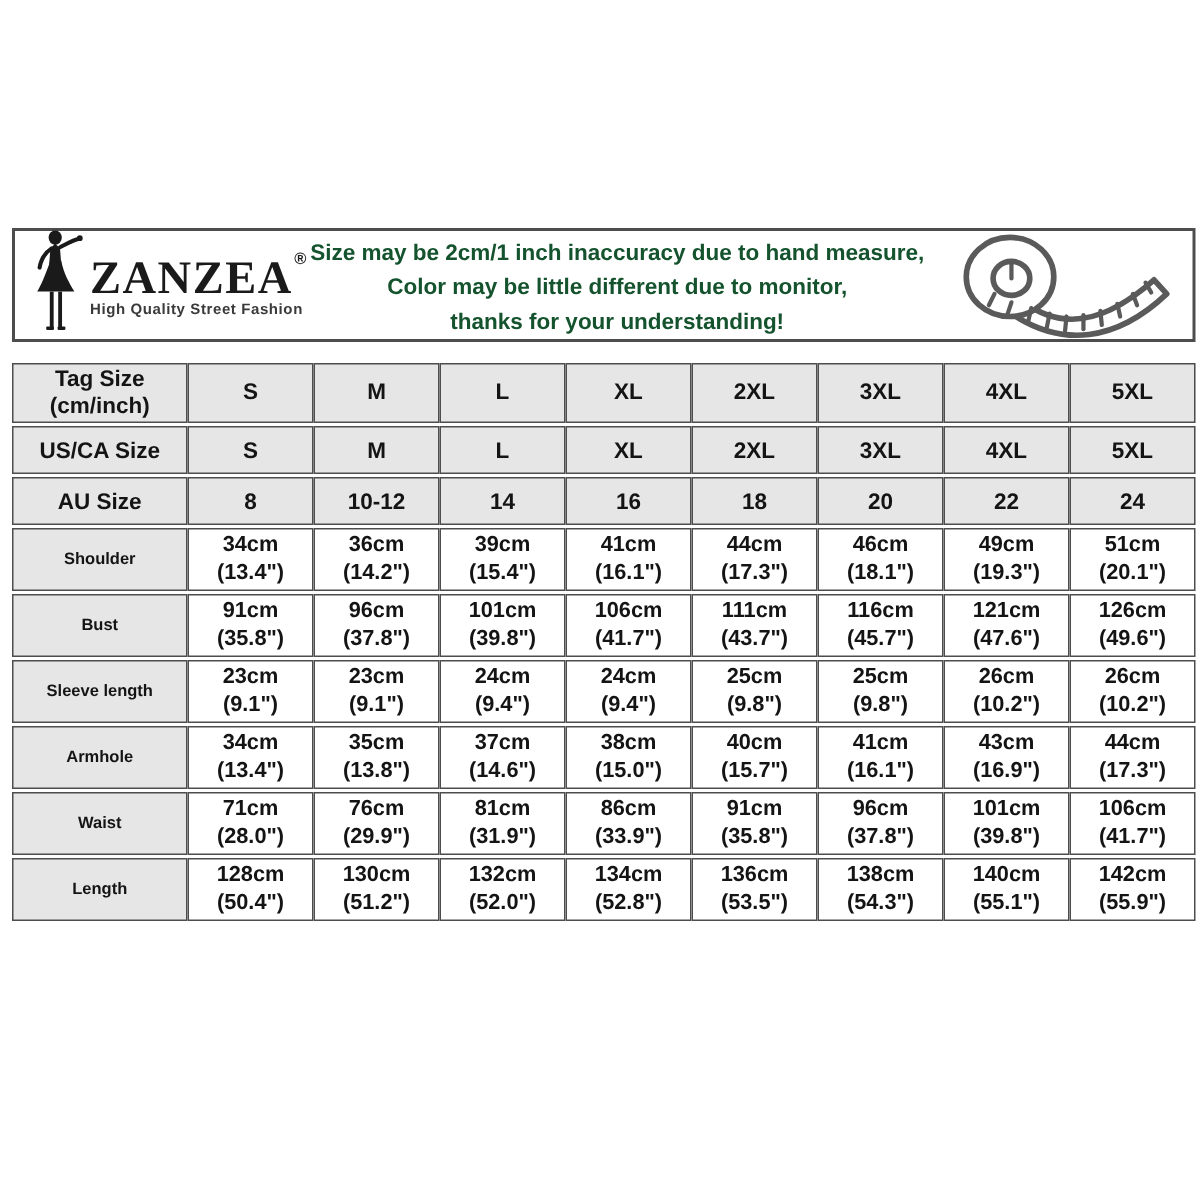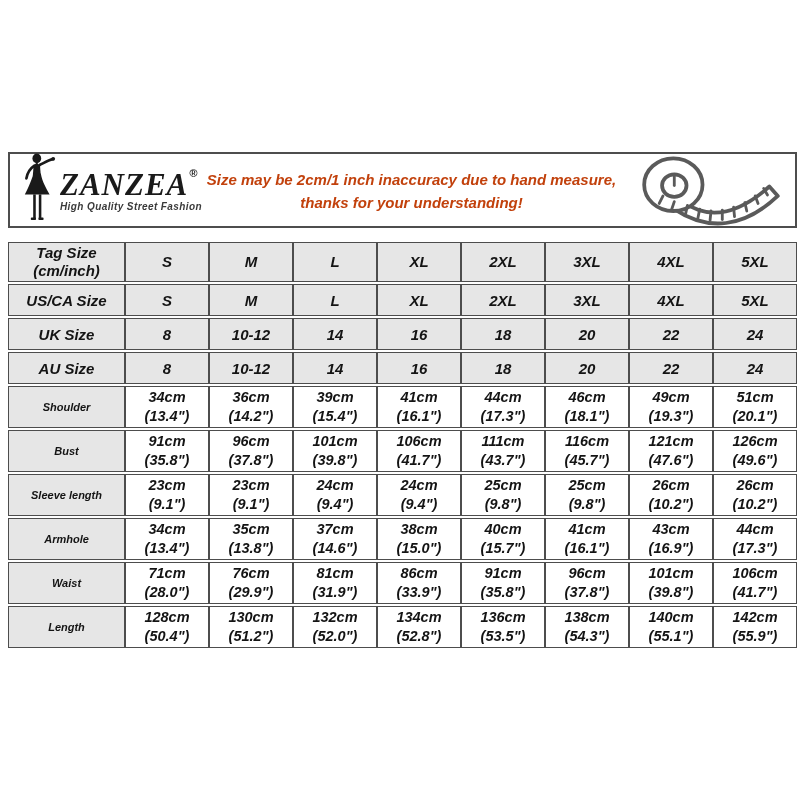--- a/index.html
+++ b/index.html
@@ -6,21 +6,20 @@
     margin: 0; padding: 0;
     width: 800px; height: 800px;
     background: #ffffff;
     overflow: hidden;
     font-family: "Liberation Sans", sans-serif;
   }
   #canvas {
     position: relative;
     width: 800px; height: 800px;
     background: #fff;
-    font-style: italic;
   }
   .sheet {
     position: absolute;
     top: 152px; left: 8px;
     width: 789px;
   }
   
   .header-box {
     box-sizing: border-box;
     border: 2px solid var(--border-color, #4d4d4d);
@@ -62,21 +61,21 @@
     color: #3a3a3a;
     margin-top: 1px;
     white-space: nowrap;
   }
   .disclaimer {
     flex: 1 1 auto;
     text-align: center;
     font-weight: bold;
     font-size: 15px;
     line-height: 23px;
-    color: #c2410c;
+    color: #14532d;
     padding-top: 2px;
   }
   .tape-wrap {
     flex: 0 0 auto;
     width: 168px;
     display: flex;
     justify-content: center;
     align-items: center;
     margin-top: -6px;
   }
@@ -137,20 +136,21 @@
           <span class="brand-line">
             <span class="brand">ZANZEA</span>
             <span class="reg-mark">®</span>
           </span>
           <span class="tagline">High Quality Street Fashion</span>
         </span>
       </div>
 
       <div class="disclaimer">
         <div>Size may be 2cm/1 inch inaccuracy due to hand measure,</div>
+        <div>Color may be little different due to monitor,</div>
         <div>thanks for your understanding!</div>
       </div>
 
       <div class="tape-wrap">
         <svg width="160" height="80" viewBox="0 0 170 85" aria-hidden="true">
           <g fill="#ffffff" stroke="#5a5a5a" stroke-width="4" stroke-linejoin="round">
             <path d="M55,58 C82,78 112,73 147,42 L156,52 C120,86 82,90 46,66 Z"></path>
             <ellipse cx="45" cy="40" rx="31" ry="28"></ellipse>
             <ellipse cx="46" cy="41" rx="13" ry="12"></ellipse>
           </g>
@@ -196,31 +196,20 @@
             <td class="gray">S</td>
             <td class="gray">M</td>
             <td class="gray">L</td>
             <td class="gray">XL</td>
             <td class="gray">2XL</td>
             <td class="gray">3XL</td>
             <td class="gray">4XL</td>
             <td class="gray">5XL</td>
           </tr>
           <tr class="row-size">
-            <td class="gray label-cell">UK Size</td>
-            <td class="gray">8</td>
-            <td class="gray">10-12</td>
-            <td class="gray">14</td>
-            <td class="gray">16</td>
-            <td class="gray">18</td>
-            <td class="gray">20</td>
-            <td class="gray">22</td>
-            <td class="gray">24</td>
-          </tr>
-          <tr class="row-size">
             <td class="gray label-cell">AU Size</td>
             <td class="gray">8</td>
             <td class="gray">10-12</td>
             <td class="gray">14</td>
             <td class="gray">16</td>
             <td class="gray">18</td>
             <td class="gray">20</td>
             <td class="gray">22</td>
             <td class="gray">24</td>
           </tr>

